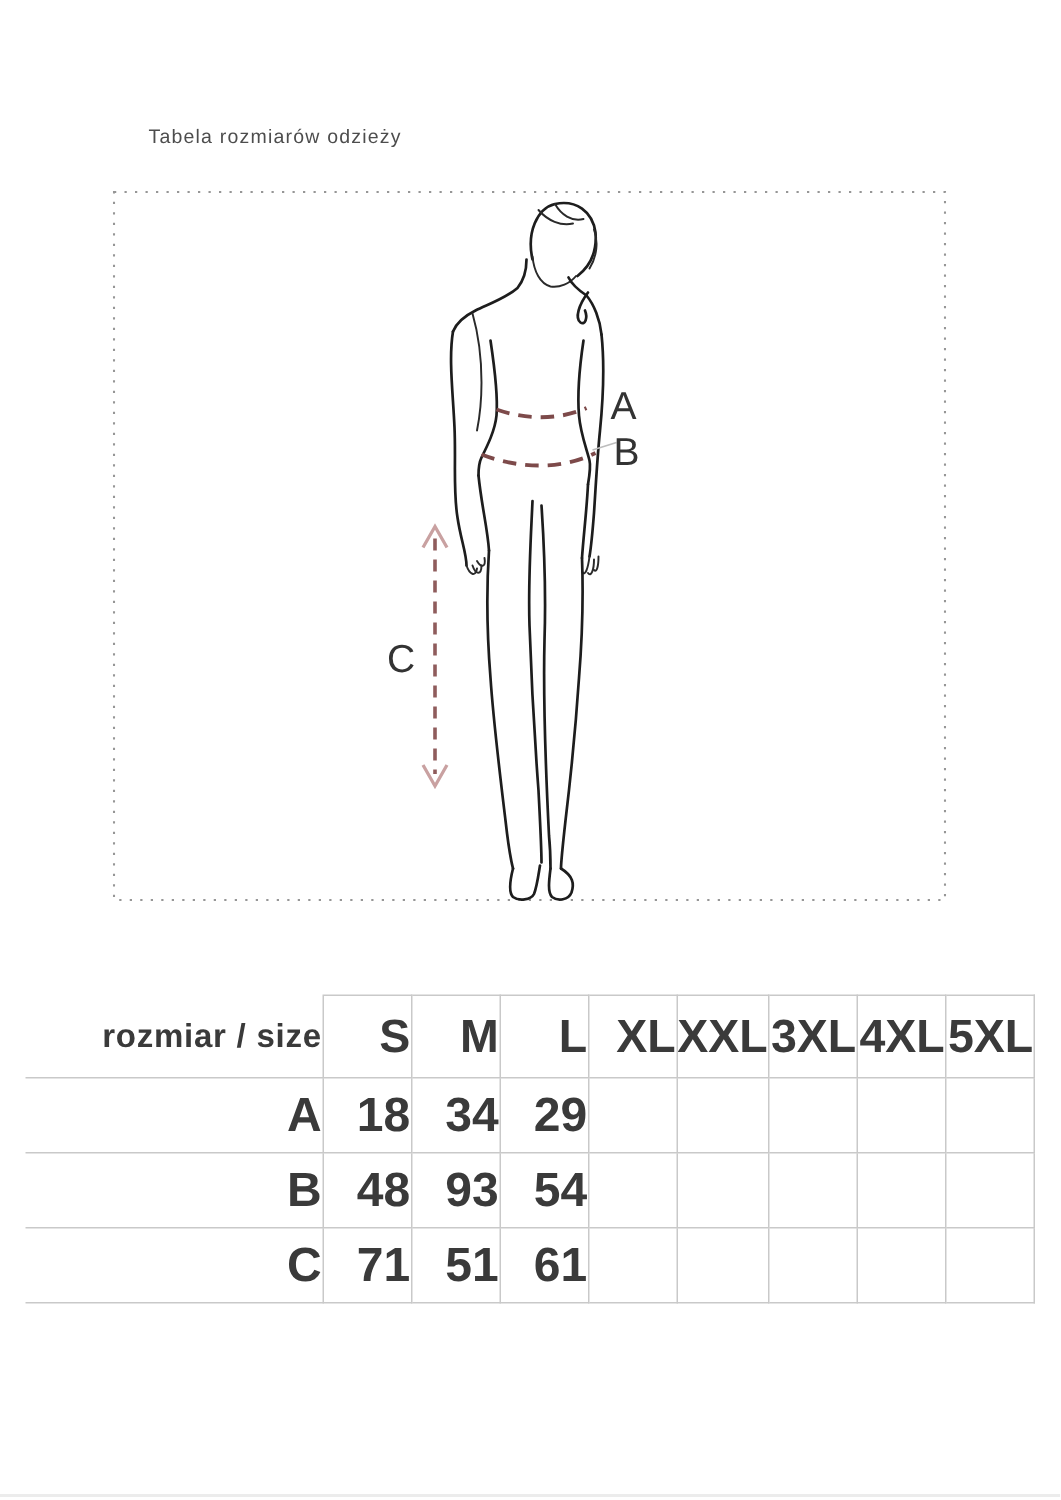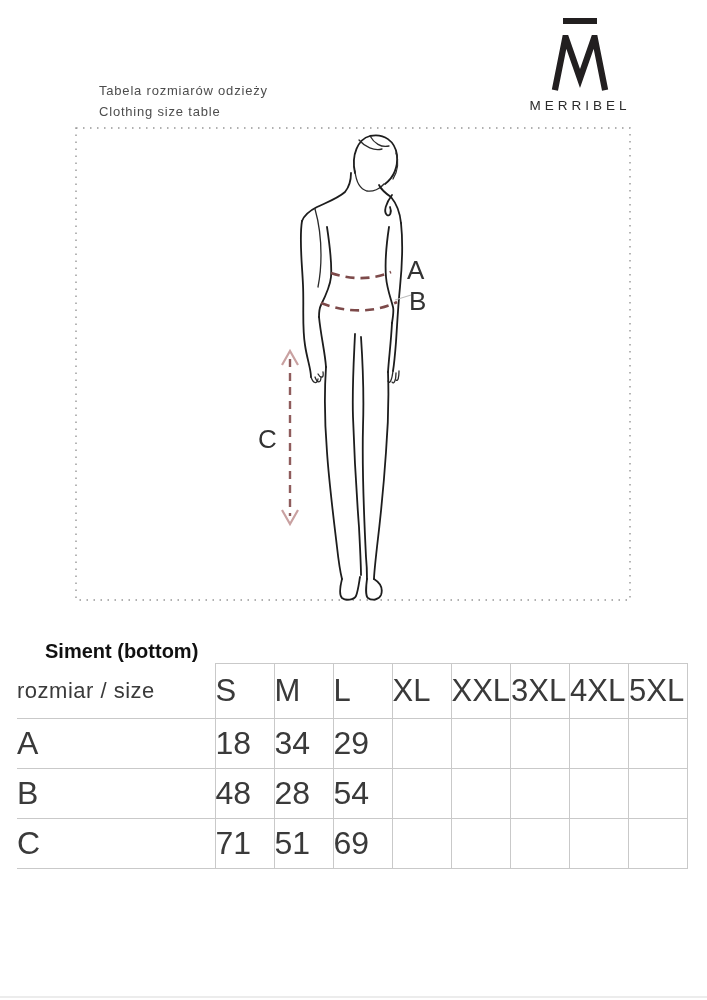--- a/index.html
+++ b/index.html
@@ -18,45 +18,37 @@
     color:#2b2b2b;white-space:nowrap;}
   
   .diagram{position:absolute;left:75px;top:127px;}
   .sketch{stroke:#1d1d1d;fill:none;stroke-width:1.8;stroke-linecap:round;}
   .sketch-thin{stroke:#2a2a2a;fill:none;stroke-width:1.3;stroke-linecap:round;}
   .mlabel{font-family:"Liberation Sans",sans-serif;font-size:26px;font-weight:300;fill:#333;}
   
   .product-title{position:absolute;left:45px;top:640px;font-size:20px;font-weight:700;color:#101010;}
   .size-table{position:absolute;left:17px;top:663px;border-collapse:collapse;table-layout:fixed;}
   .size-table td,.size-table th{
-    border:1px solid #c9c9c9;text-align:left;vertical-align:middle;
-    font-weight:400;padding:0;overflow:hidden;}
+    border:1px solid #c9c9c9;text-align:right;vertical-align:middle;
+    font-weight:700;padding:0;overflow:hidden;}
   .size-table th{height:54px;font-size:31px;color:#3a3a3a;}
   .size-table td{height:49px;font-size:32px;color:#3a3a3a;}
   .corner{border-top:none !important;font-size:22px !important;color:#4a4a4a;letter-spacing:0.5px;}
   .lab{border-left:none !important;}
   .bottom-divider{position:absolute;left:0;top:996px;width:707px;height:2px;background:#ececec;}
 </style>
 </head>
 <body>
 
 <div class="page">
 
   <div class="titles">
     <div>Tabela rozmiarów odzieży</div>
-    <div>Clothing size table</div>
   </div>
 
-  <div class="logo">
-    <div class="logo-bar"></div>
-    <svg class="logo-m" width="58" height="56" viewBox="0 0 60 58">
-      <path d="M4,57 L15,2 L30,45 L45,2 L56,57" fill="none" stroke="#221f20" stroke-width="6.5" stroke-linejoin="miter"></path>
-    </svg>
-    <div class="wordmark">MERRIBEL</div>
-  </div>
 
   <svg class="diagram" width="556" height="474" viewBox="0 0 556 474">
 
     <rect x="1" y="1" width="554" height="472" fill="none" stroke="#969696" stroke-width="1.4" stroke-dasharray="1.5 5.5"></rect>
 
     <g>
 
       <path class="sketch" d="M280,46 C276,28 283,12 295,9 C309,6 320,14 322,28 C323,40 319,50 310,57"></path>
       <path class="sketch-thin" d="M280,44 C281,54 285,62 292,64 C298,65 305,62 309,57"></path>
 
@@ -106,21 +98,20 @@
       <path d="M215,232 L215,389" fill="none" stroke="#8f5c5c" stroke-width="2.4" stroke-dasharray="8 6"></path>
       <path d="M207,238 L215,224 L223,238" fill="none" stroke="#c9a1a1" stroke-width="2.2"></path>
       <path d="M207,383 L215,397 L223,383" fill="none" stroke="#c9a1a1" stroke-width="2.2"></path>
     </g>
 
     <text class="mlabel" x="332" y="152">A</text>
     <text class="mlabel" x="334" y="183">B</text>
     <text class="mlabel" x="183" y="321">C</text>
   </svg>
 
-  <div class="product-title">Siment (bottom)</div>
 
   <table class="size-table">
     <colgroup>
       <col style="width:198px">
       <col style="width:59px">
         <col style="width:59px">
         <col style="width:59px">
         <col style="width:59px">
       <col style="width:59px">
         <col style="width:59px">
@@ -148,33 +139,33 @@
         <td>29</td>
         <td></td>
         <td></td>
         <td></td>
         <td></td>
         <td></td>
       </tr>
       <tr>
         <td class="lab">B</td>
         <td>48</td>
-        <td>28</td>
+        <td>93</td>
         <td>54</td>
         <td></td>
         <td></td>
         <td></td>
         <td></td>
         <td></td>
       </tr>
       <tr>
         <td class="lab">C</td>
         <td>71</td>
         <td>51</td>
-        <td>69</td>
+        <td>61</td>
         <td></td>
         <td></td>
         <td></td>
         <td></td>
         <td></td>
       </tr>
     </tbody>
   </table>
 
   <div class="bottom-divider"></div>

